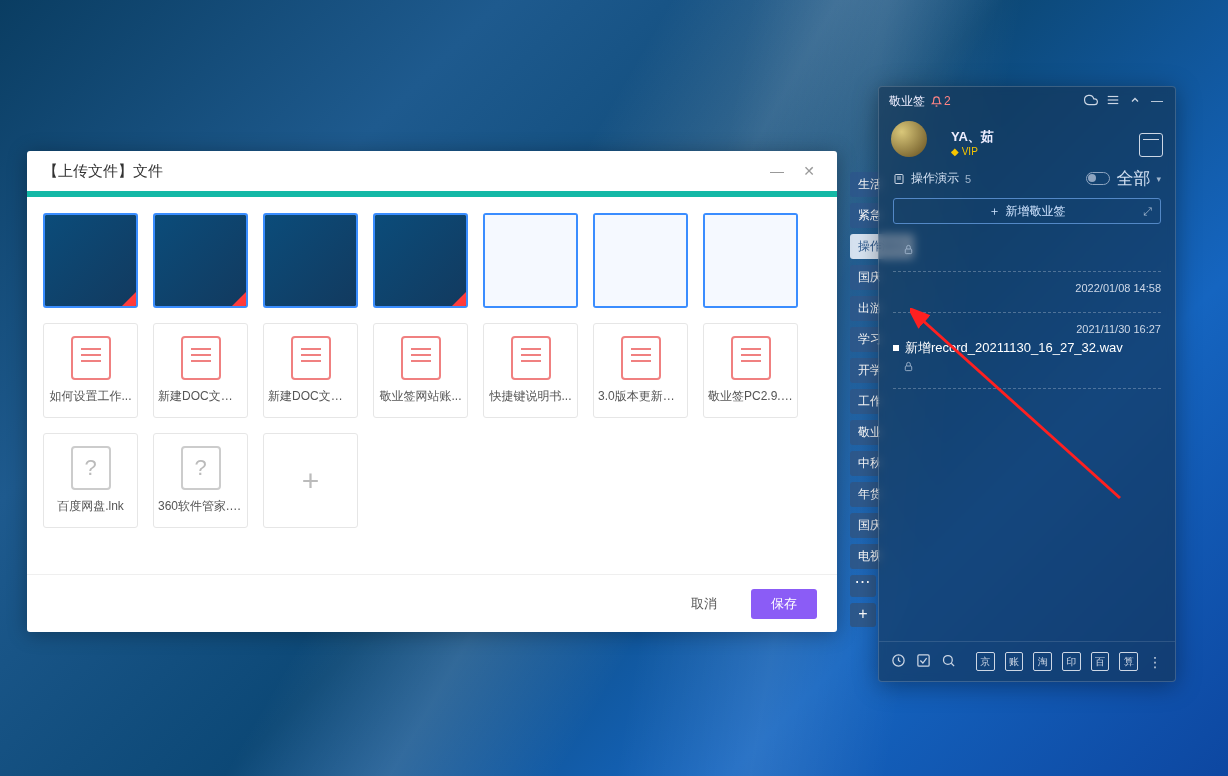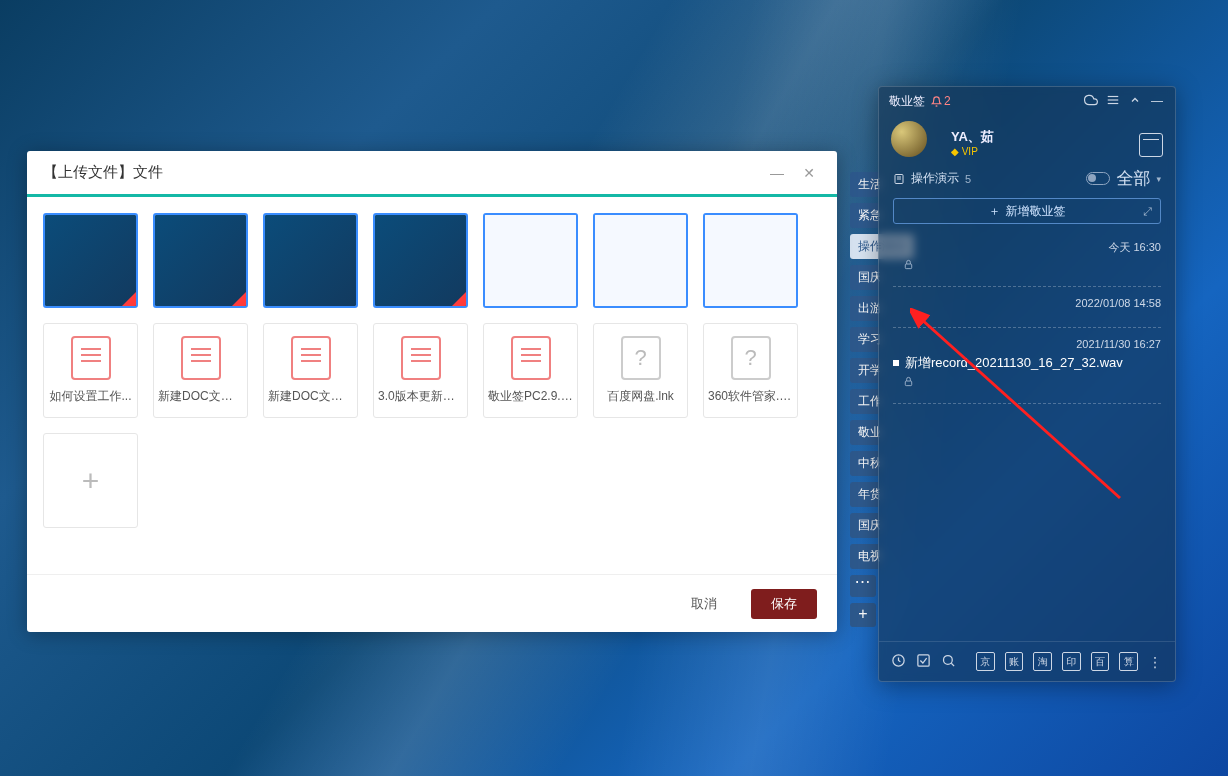--- a/index.html
+++ b/index.html
@@ -32,21 +32,21 @@
   border-radius: 3px;
   box-shadow: 0 2px 20px rgba(0,0,0,0.3);
   display: flex;
   flex-direction: column;
 }
 .upload-header {
   height: 46px;
   display: flex;
   align-items: center;
   padding: 0 12px 0 16px;
-  border-bottom: 3px solid #14b8a6;
+  border-bottom: 6px solid #14b8a6;
 }
 .upload-title { font-size: 15px; color: #333; flex: 1; }
 .upload-header-btn {
   width: 32px;
   height: 32px;
   display: flex;
   align-items: center;
   justify-content: center;
   color: #999;
   cursor: pointer;
@@ -150,21 +150,21 @@
   padding: 0 20px;
 }
 .btn {
   padding: 6px 20px;
   border-radius: 3px;
   font-size: 13px;
   cursor: pointer;
   border: none;
 }
 .btn-cancel { background: transparent; color: #555; }
-.btn-save { background: #7f1d1d; color: #fff; }
+.btn-save { background: #8b5cf6; color: #fff; }
 
 
 .cat-tabs {
   position: absolute;
   left: 850px;
   top: 172px;
   display: flex;
   flex-direction: column;
   gap: 6px;
 }
@@ -417,20 +417,28 @@
     <div class="thumb">
         <div class="doc-icon"></div>
         <div class="thumb-name">新建DOC文档(...</div>
       </div>
     <div class="thumb">
         <div class="doc-icon"></div>
         <div class="thumb-name">新建DOC文档(...</div>
       </div>
     <div class="thumb">
         <div class="doc-icon"></div>
+        <div class="thumb-name">敬业签网站账...</div>
+      </div>
+    <div class="thumb">
+        <div class="doc-icon"></div>
+        <div class="thumb-name">快捷键说明书...</div>
+      </div>
+    <div class="thumb">
+        <div class="doc-icon"></div>
         <div class="thumb-name">3.0版本更新会...</div>
       </div>
     <div class="thumb">
         <div class="doc-icon"></div>
         <div class="thumb-name">敬业签PC2.9.0...</div>
       </div>
 
     <div class="thumb">
         <div class="unknown-icon">?</div>
         <div class="thumb-name">百度网盘.lnk</div>
@@ -504,21 +512,20 @@
   </div>
 
   <div class="add-note">
     <span class="plus-icon">＋</span>
     <span>新增敬业签</span>
     <span class="expand-icon">⤢</span>
   </div>
 
   <div class="note-list">
     <div class="note">
-      <div class="note-time">今天 16:30</div>
       <div class="note-lock">
         <svg width="11" height="11" viewBox="0 0 24 24" fill="none" stroke="currentColor" stroke-width="2">
             <rect x="5" y="11" width="14" height="10" rx="2"></rect>
             <path d="M8 11V7a4 4 0 018 0v4"></path>
           </svg>
       </div>
     </div>
     <div class="note">
       <div class="note-time">2022/01/08 14:58</div>
     </div>

